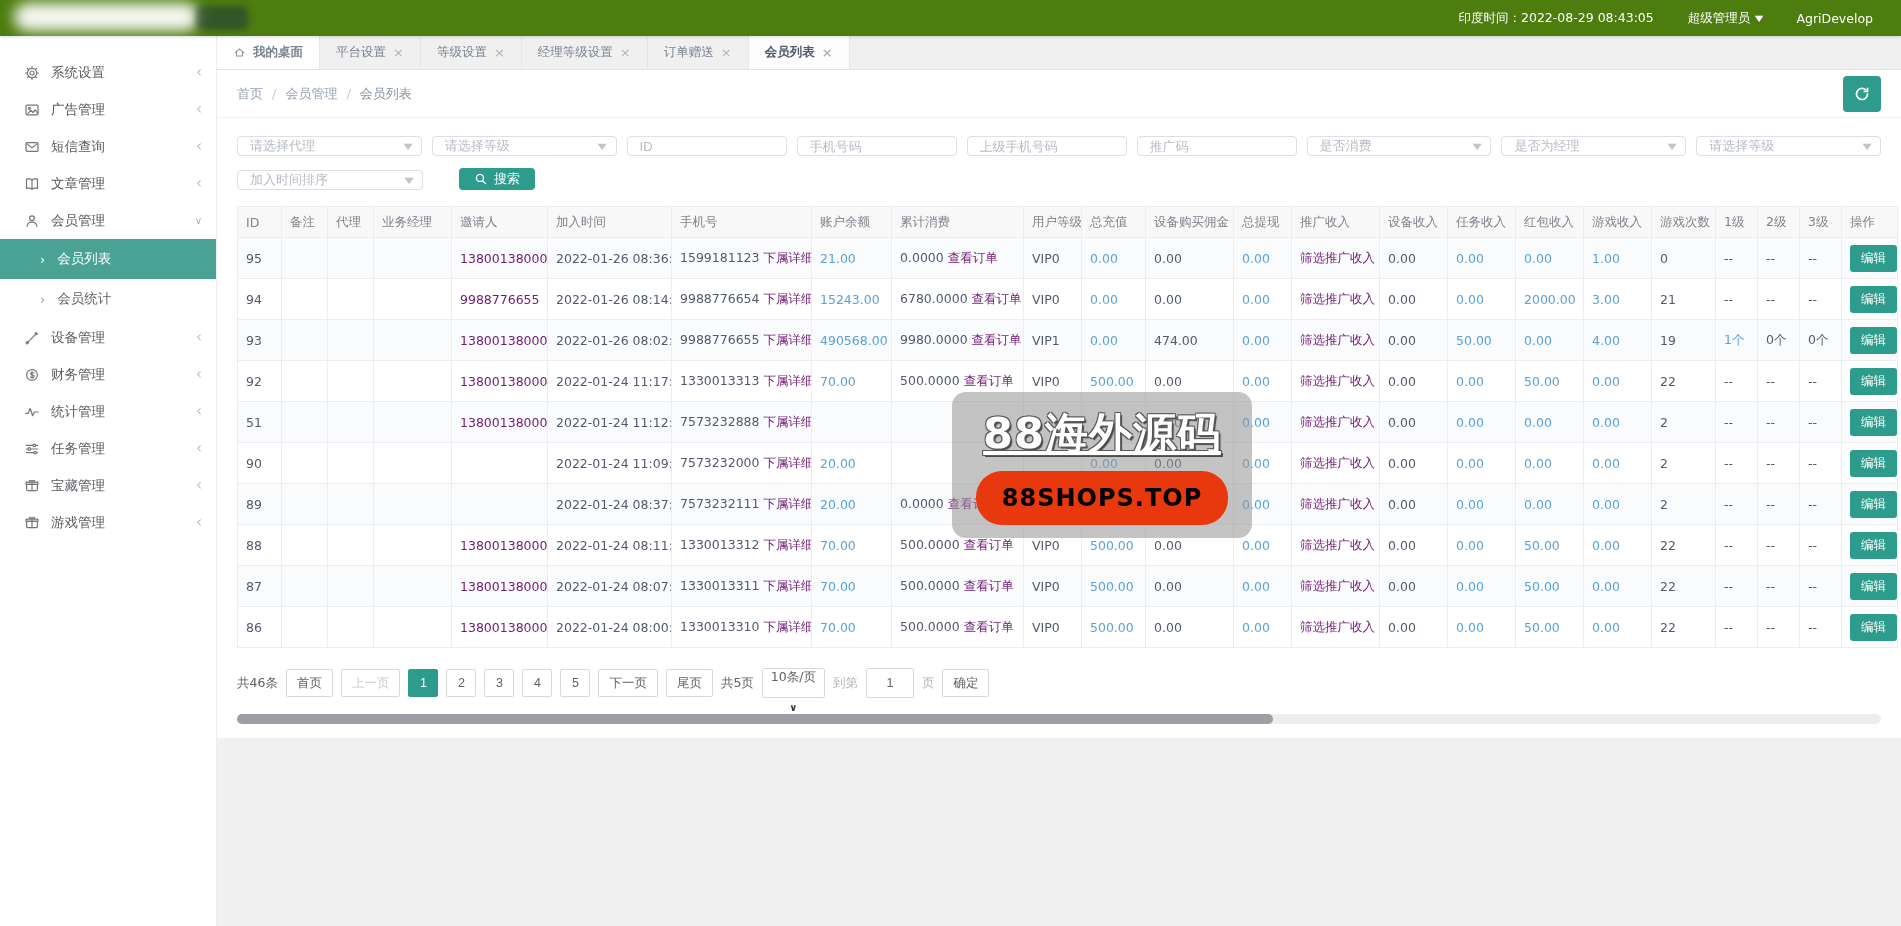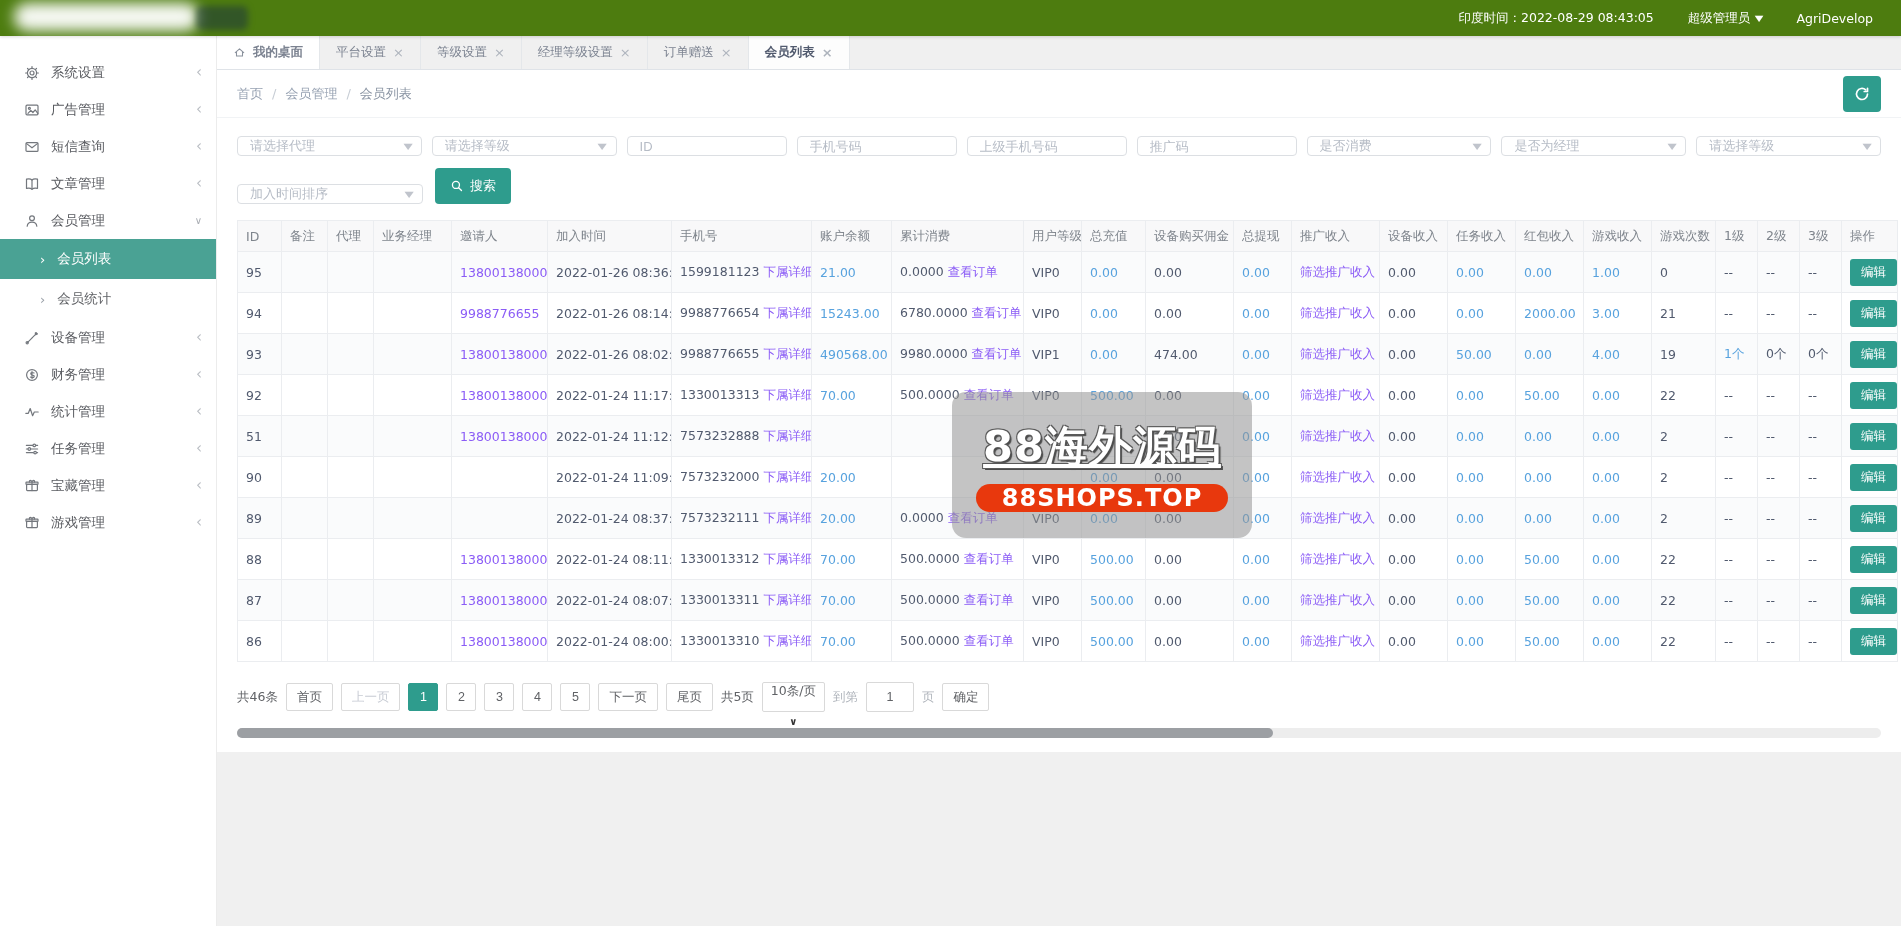--- a/index.html
+++ b/index.html
@@ -46,48 +46,48 @@
   
   .card{background:#fff;padding:18px 20px 14px 20px;}
   .filters{display:flex;gap:10px;margin-bottom:12px;flex-wrap:nowrap;}
   .f-select,.f-input{height:20px;border:1px solid #dcdfe3;border-radius:4px;background:#fff;font-size:13px;color:#b6bcc6;box-sizing:border-box;}
   .f-select{width:186px;display:flex;align-items:center;padding:0 10px 0 12px;cursor:pointer;}
   .f-select .ph{flex:1;color:#b6bcc6;white-space:nowrap;overflow:hidden;}
   .f-select .caret{font-size:8px;color:#c0c4cc;transform:scaleX(1.5);}
   .f-input{width:160px;padding:0 12px;color:#555;}
   .f-input::placeholder{color:#b6bcc6;}
   .row2{display:flex;gap:12px;margin-bottom:16px;align-items:flex-end;}
-  .search-btn{height:36px;padding:0 15px;background:#2E9C8D;color:#fff;border:none;border-radius:4px;font-size:13px;display:flex;align-items:center;gap:6px;cursor:pointer;}
+  .search-btn{height:22px;padding:0 15px;background:#2E9C8D;color:#fff;border:none;border-radius:4px;font-size:13px;display:flex;align-items:center;gap:6px;cursor:pointer;margin-left:24px;}
   
   table.grid{border-collapse:collapse;table-layout:fixed;width:1660px;font-size:12.5px;}
   .grid th{background:#f8f8f9;color:#7e848c;font-weight:normal;height:30px;padding:0 8px;text-align:left;border:1px solid #ebedf0;white-space:nowrap;overflow:hidden;}
   .grid td{height:40px;padding:0 8px;border:1px solid #ebedf0;color:#515a6e;white-space:nowrap;overflow:hidden;background:#fff;}
   .grid tr.stripe td{background:#fafbfc;}
   .grid .blue{color:#57A2DE;}
-  .grid .link{color:#8b5cf6;cursor:pointer;}
+  .grid .link{color:#701a75;cursor:pointer;}
   .grid td.op{box-shadow:-6px 0 8px -5px rgba(0,0,0,.18);text-align:center;}
   .edit-btn{background:#2E9C8D;color:#fff;border:none;border-radius:3px;padding:5px 11px;font-size:12.5px;cursor:pointer;}
   
   .pager{display:flex;align-items:center;gap:8px;margin-top:20px;font-size:12.5px;color:#606266;}
   .pg{min-width:32px;height:28px;padding:0 10px;background:#fff;border:1px solid #d9d9d9;border-radius:2px;font-size:12.5px;color:#606266;cursor:pointer;}
   .pg.num{padding:0;width:30px;min-width:30px;}
   .pg.active{background:#2E9C8D;border-color:#2E9C8D;color:#fff;}
   .pg.disabled{color:#c8ccd4;cursor:default;}
   .pg-select{height:28px;border:1px solid #d9d9d9;border-radius:2px;display:flex;align-items:center;gap:16px;padding:0 8px;cursor:pointer;background:#fff;flex-direction:column;}
   .pg-select b{font-size:10px;color:#333;}
   .goto-input{width:42px;height:26px;border:1px solid #d9d9d9;border-radius:2px;text-align:center;font-size:12.5px;color:#606266;}
   .muted{color:#b0b5bc;}
   
   .hscroll{margin-top:16px;height:10px;width:1660px;max-width:100%;background:#ededed;border-radius:5px;}
   .hthumb{height:10px;width:63%;background:#9C9FA3;border-radius:5px;cursor:grab;}
   
   .watermark{position:absolute;left:952px;top:392px;width:300px;height:146px;background:rgba(148,148,148,.55);border-radius:14px;z-index:40;display:flex;flex-direction:column;align-items:center;justify-content:center;gap:8px;pointer-events:none;}
   .wm-text{font-size:43px;font-weight:bold;color:#fff;white-space:nowrap;letter-spacing:1px;
     text-shadow:-1px -1px 0 #5a5a5a,1px -1px 0 #5a5a5a,-1px 1px 0 #5a5a5a,2px 2px 1px #4a4a4a;text-decoration:underline;}
-  .wm-pill{background:#E8380D;color:#ffffff;font-weight:bold;font-size:24px;letter-spacing:1px;border-radius:26px;padding:0 26px;white-space:nowrap;}
+  .wm-pill{background:#E8380D;color:#000000;font-weight:bold;font-size:24px;letter-spacing:1px;border-radius:26px;padding:13px 26px;white-space:nowrap;}
 </style>
 </head>
 <body>
 
 <div class="topbar">
   <div class="logo-wrap">
     <div class="logo-blur"></div>
     <div class="logo-dark"></div>
   </div>
   <div class="topbar-right">

